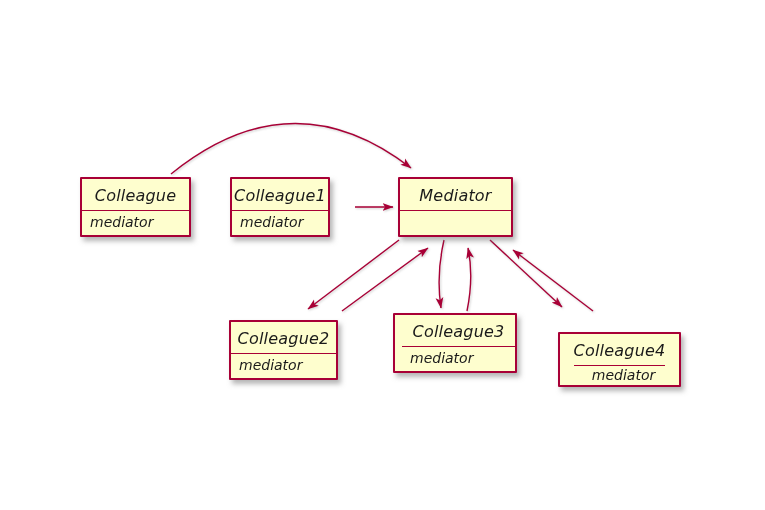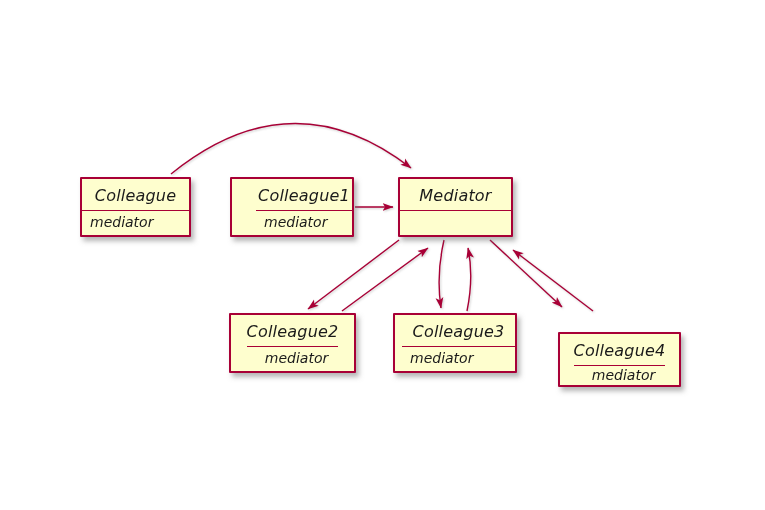--- a/index.html
+++ b/index.html
@@ -61,30 +61,30 @@
     <path class="edge" marker-end="url(#arrowhead)" d="M 467 311 Q 474 277 468 248"></path>
     <path class="edge" marker-end="url(#arrowhead)" d="M 490 240 L 562 307"></path>
     <path class="edge" marker-end="url(#arrowhead)" d="M 593 311 L 513 250"></path>
   </svg>
 
   <div class="node" style="left: 80px; top: 177px; width: 111px; height: 60px;">
     <div class="node-title">Colleague</div>
     <div class="node-field">mediator</div>
   </div>
 
-  <div class="node" style="left: 230px; top: 177px; width: 124px; height: 60px; padding-left: 24px;">
+  <div class="node" style="left: 230px; top: 177px; width: 100px; height: 60px;">
     <div class="node-title">Colleague1</div>
     <div class="node-field">mediator</div>
   </div>
 
   <div class="node" style="left: 398px; top: 177px; width: 115px; height: 60px;">
     <div class="node-title">Mediator</div>
   </div>
 
-  <div class="node" style="left: 229px; top: 313px; width: 127px; height: 60px; align-items: center;">
+  <div class="node" style="left: 229px; top: 320px; width: 109px; height: 60px;">
     <div class="node-title">Colleague2</div>
     <div class="node-field">mediator</div>
   </div>
 
   <div class="node" style="left: 393px; top: 313px; width: 124px; height: 60px; padding-left: 7px;">
     <div class="node-title">Colleague3</div>
     <div class="node-field">mediator</div>
   </div>
 
   <div class="node" style="left: 558px; top: 332px; width: 123px; height: 55px; align-items: center;">

